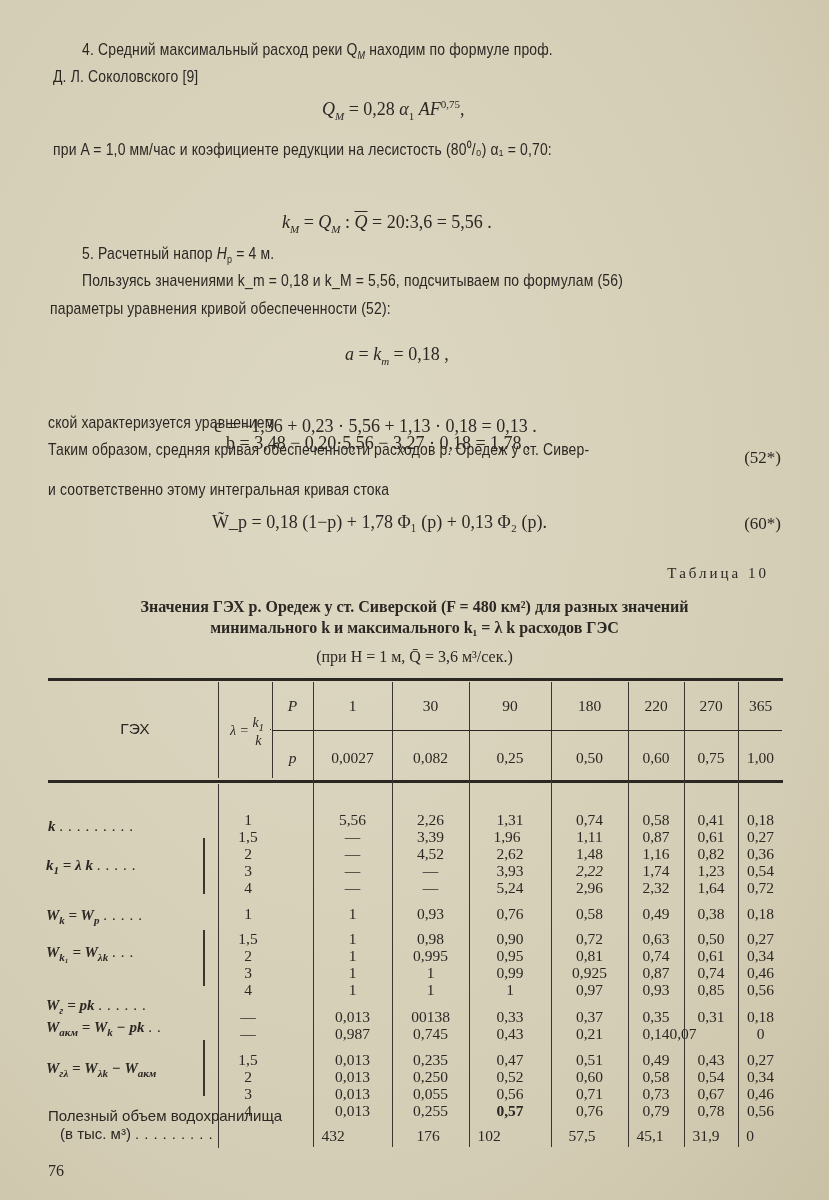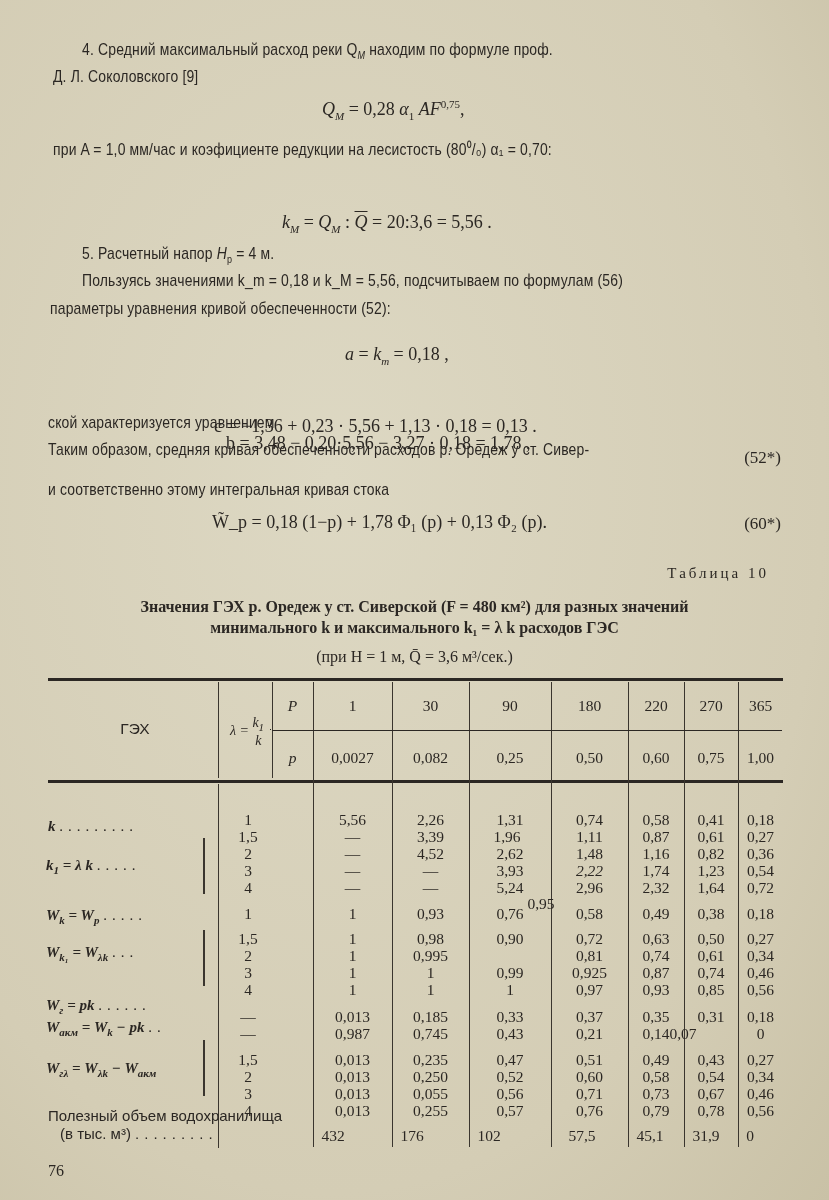--- a/index.html
+++ b/index.html
@@ -166,21 +166,21 @@
       <div class="cell" style="left: 313px; top: 930px; width: 79px;">1</div>
       <div class="cell" style="left: 392px; top: 930px; width: 77px;">0,98</div>
       <div class="cell" style="left: 469px; top: 930px; width: 82px;">0,90</div>
       <div class="cell" style="left: 551px; top: 930px; width: 77px;">0,72</div>
       <div class="cell" style="left: 628px; top: 930px; width: 56px;">0,63</div>
       <div class="cell" style="left: 684px; top: 930px; width: 54px;">0,50</div>
       <div class="cell" style="left: 738px; top: 930px; width: 45px;">0,27</div>
       <div class="cell" style="left: 228px; top: 947px; width: 40px;">2</div>
       <div class="cell" style="left: 313px; top: 947px; width: 79px;">1</div>
       <div class="cell" style="left: 392px; top: 947px; width: 77px;">0,995</div>
-      <div class="cell" style="left: 469px; top: 895px; width: 82px; padding-left: 31px;">0,95</div>
+      <div class="cell" style="left: 469px; top: 947px; width: 82px;">0,95</div>
       <div class="cell" style="left: 551px; top: 947px; width: 77px;">0,81</div>
       <div class="cell" style="left: 628px; top: 947px; width: 56px;">0,74</div>
       <div class="cell" style="left: 684px; top: 947px; width: 54px;">0,61</div>
       <div class="cell" style="left: 738px; top: 947px; width: 45px;">0,34</div>
       <div class="cell" style="left: 228px; top: 964px; width: 40px;">3</div>
       <div class="cell" style="left: 313px; top: 964px; width: 79px;">1</div>
       <div class="cell" style="left: 392px; top: 964px; width: 77px;">1</div>
       <div class="cell" style="left: 469px; top: 964px; width: 82px;">0,99</div>
       <div class="cell" style="left: 551px; top: 964px; width: 77px;">0,925</div>
       <div class="cell" style="left: 628px; top: 964px; width: 56px;">0,87</div>
@@ -189,21 +189,21 @@
       <div class="cell" style="left: 228px; top: 981px; width: 40px;">4</div>
       <div class="cell" style="left: 313px; top: 981px; width: 79px;">1</div>
       <div class="cell" style="left: 392px; top: 981px; width: 77px;">1</div>
       <div class="cell" style="left: 469px; top: 981px; width: 82px;">1</div>
       <div class="cell" style="left: 551px; top: 981px; width: 77px;">0,97</div>
       <div class="cell" style="left: 628px; top: 981px; width: 56px;">0,93</div>
       <div class="cell" style="left: 684px; top: 981px; width: 54px;">0,85</div>
       <div class="cell" style="left: 738px; top: 981px; width: 45px;">0,56</div>
       <div class="cell" style="left: 228px; top: 1008px; width: 40px;">—</div>
       <div class="cell" style="left: 313px; top: 1008px; width: 79px;">0,013</div>
-      <div class="cell" style="left: 392px; top: 1008px; width: 77px;">0,185</div>
+      <div class="cell" style="left: 392px; top: 1008px; width: 77px;">00138</div>
       <div class="cell" style="left: 469px; top: 1008px; width: 82px;">0,33</div>
       <div class="cell" style="left: 551px; top: 1008px; width: 77px;">0,37</div>
       <div class="cell" style="left: 628px; top: 1008px; width: 56px;">0,35</div>
       <div class="cell" style="left: 684px; top: 1008px; width: 54px;">0,31</div>
       <div class="cell" style="left: 738px; top: 1008px; width: 45px;">0,18</div>
       <div class="cell" style="left: 228px; top: 1025px; width: 40px;">—</div>
       <div class="cell" style="left: 313px; top: 1025px; width: 79px;">0,987</div>
       <div class="cell" style="left: 392px; top: 1025px; width: 77px;">0,745</div>
       <div class="cell" style="left: 469px; top: 1025px; width: 82px;">0,43</div>
       <div class="cell" style="left: 551px; top: 1025px; width: 77px;">0,21</div>
@@ -230,29 +230,29 @@
       <div class="cell" style="left: 313px; top: 1085px; width: 79px;">0,013</div>
       <div class="cell" style="left: 392px; top: 1085px; width: 77px;">0,055</div>
       <div class="cell" style="left: 469px; top: 1085px; width: 82px;">0,56</div>
       <div class="cell" style="left: 551px; top: 1085px; width: 77px;">0,71</div>
       <div class="cell" style="left: 628px; top: 1085px; width: 56px;">0,73</div>
       <div class="cell" style="left: 684px; top: 1085px; width: 54px;">0,67</div>
       <div class="cell" style="left: 738px; top: 1085px; width: 45px;">0,46</div>
       <div class="cell" style="left: 228px; top: 1102px; width: 40px;">4</div>
       <div class="cell" style="left: 313px; top: 1102px; width: 79px;">0,013</div>
       <div class="cell" style="left: 392px; top: 1102px; width: 77px;">0,255</div>
-      <div class="cell" style="left: 469px; top: 1102px; width: 82px;">0,57</div>
+      <div class="cell" style="left: 469px; top: 1102px; width: 82px; font-weight: bold;">0,57</div>
       <div class="cell" style="left: 551px; top: 1102px; width: 77px;">0,76</div>
       <div class="cell" style="left: 628px; top: 1102px; width: 56px;">0,79</div>
       <div class="cell" style="left: 684px; top: 1102px; width: 54px;">0,78</div>
       <div class="cell" style="left: 738px; top: 1102px; width: 45px;">0,56</div>
     </div>
 
   <div class="cell" style="left:313px;top:1127px;width:40px;">432</div>
-  <div class="cell" style="left:392px;top:1127px;width:40px;">176</div>
+  <div class="cell" style="left:408px;top:1127px;width:40px;">176</div>
   <div class="cell" style="left:469px;top:1127px;width:40px;">102</div>
   <div class="cell" style="left:562px;top:1127px;width:40px;">57,5</div>
   <div class="cell" style="left:630px;top:1127px;width:40px;">45,1</div>
   <div class="cell" style="left:686px;top:1127px;width:40px;">31,9</div>
   <div class="cell" style="left:740px;top:1127px;width:20px;">0</div>
 
   <div class="pageno">76</div>
 </div>
 
 </body></html>

